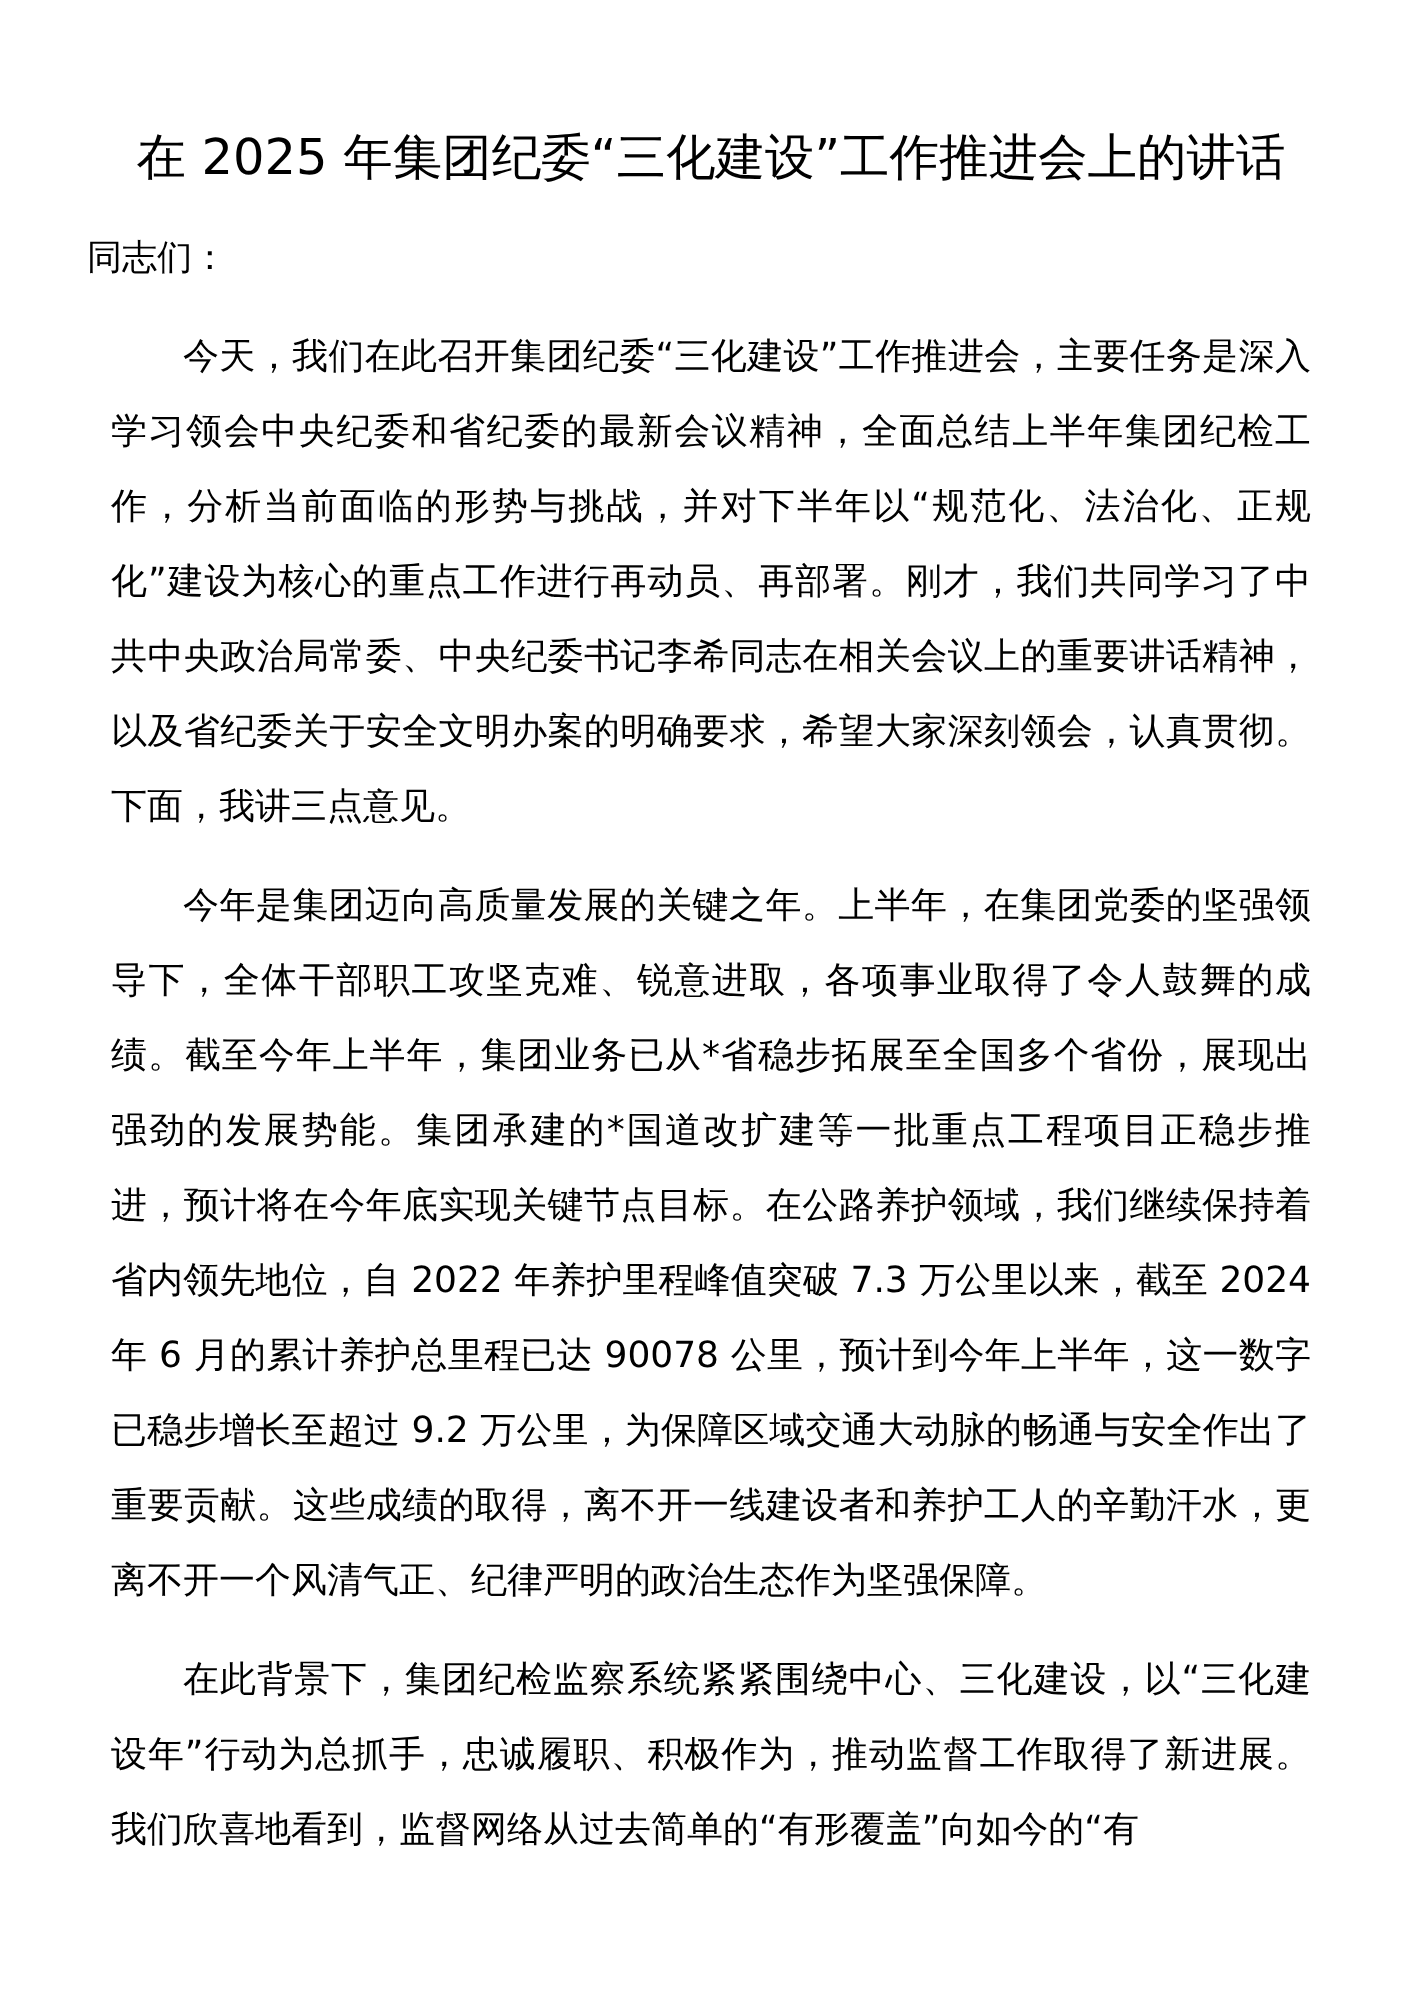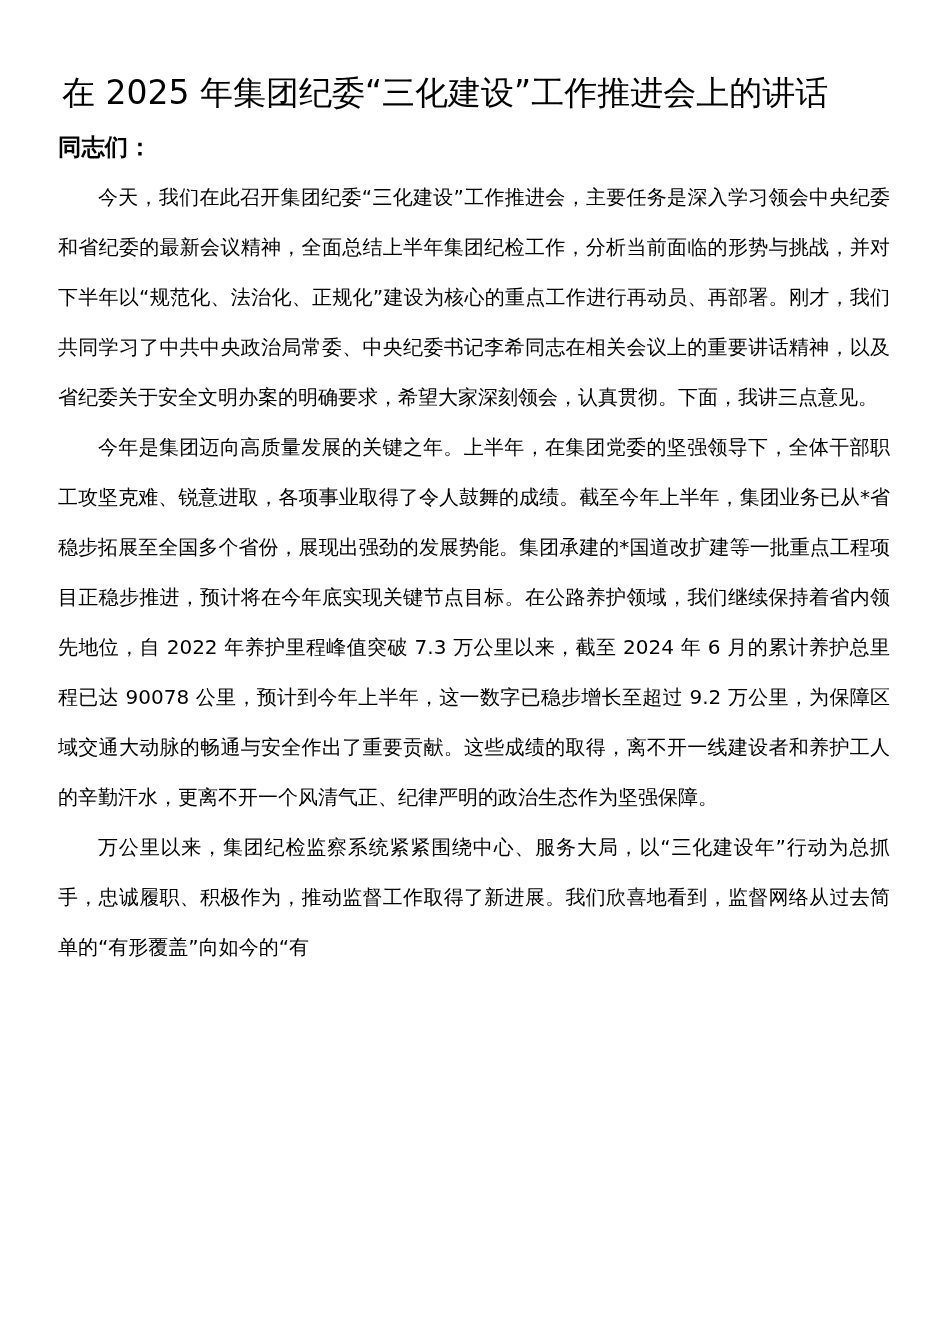--- a/index.html
+++ b/index.html
@@ -17,49 +17,49 @@
     }
     .page {
       position: absolute;
       left: 58px;
       top: 64px;
       width: 832px;
     }
     .title {
       font-size: 33px;
       line-height: 50px;
-      margin: 4px;
+      text-align: center;
+      margin: 16px;
       font-weight: normal;
       letter-spacing: 0px;
     }
     .greeting {
       font-size: 23.4px;
       line-height: 50px;
       margin: 0;
       margin-top: 0px;
-      font-weight: bold;
     }
     .para {
-      font-size: 20px;
+      font-size: 24px;
       line-height: 50px;
-      margin: 0;
+      margin: 16px;
       text-indent: 2em;
       text-align: justify;
       text-justify: inter-character;
       word-break: break-all;
     }
     .heading {
       font-size: 23.4px;
       line-height: 50px;
       margin: 0;
       text-indent: 2em;
     }
   </style>
 </head>
 <body>
 
 <div class="page">
   <h1 class="title">在 2025 年集团纪委“三化建设”工作推进会上的讲话</h1>
   <p class="greeting">同志们：</p>
   <p class="para">今天，我们在此召开集团纪委“三化建设”工作推进会，主要任务是深入学习领会中央纪委和省纪委的最新会议精神，全面总结上半年集团纪检工作，分析当前面临的形势与挑战，并对下半年以“规范化、法治化、正规化”建设为核心的重点工作进行再动员、再部署。刚才，我们共同学习了中共中央政治局常委、中央纪委书记李希同志在相关会议上的重要讲话精神，以及省纪委关于安全文明办案的明确要求，希望大家深刻领会，认真贯彻。下面，我讲三点意见。</p>
   <p class="para">今年是集团迈向高质量发展的关键之年。上半年，在集团党委的坚强领导下，全体干部职工攻坚克难、锐意进取，各项事业取得了令人鼓舞的成绩。截至今年上半年，集团业务已从*省稳步拓展至全国多个省份，展现出强劲的发展势能。集团承建的*国道改扩建等一批重点工程项目正稳步推进，预计将在今年底实现关键节点目标。在公路养护领域，我们继续保持着省内领先地位，自 2022 年养护里程峰值突破 7.3 万公里以来，截至 2024 年 6 月的累计养护总里程已达 90078 公里，预计到今年上半年，这一数字已稳步增长至超过 9.2 万公里，为保障区域交通大动脉的畅通与安全作出了重要贡献。这些成绩的取得，离不开一线建设者和养护工人的辛勤汗水，更离不开一个风清气正、纪律严明的政治生态作为坚强保障。</p>
-  <p class="para">万公里以来，集团纪检监察系统紧紧围绕中心、服务大局，以“三化建设年”行动为总抓手，忠诚履职、积极作为，推动监督工作取得了新进展。我们欣喜地看到，监督网络从过去简单的“有形覆盖”向如今的“有</p>
+  <p class="para">在此背景下，集团纪检监察系统紧紧围绕中心、三化建设，以“三化建设年”行动为总抓手，忠诚履职、积极作为，推动监督工作取得了新进展。我们欣喜地看到，监督网络从过去简单的“有形覆盖”向如今的“有</p>
 </div>
 
 </body></html>

